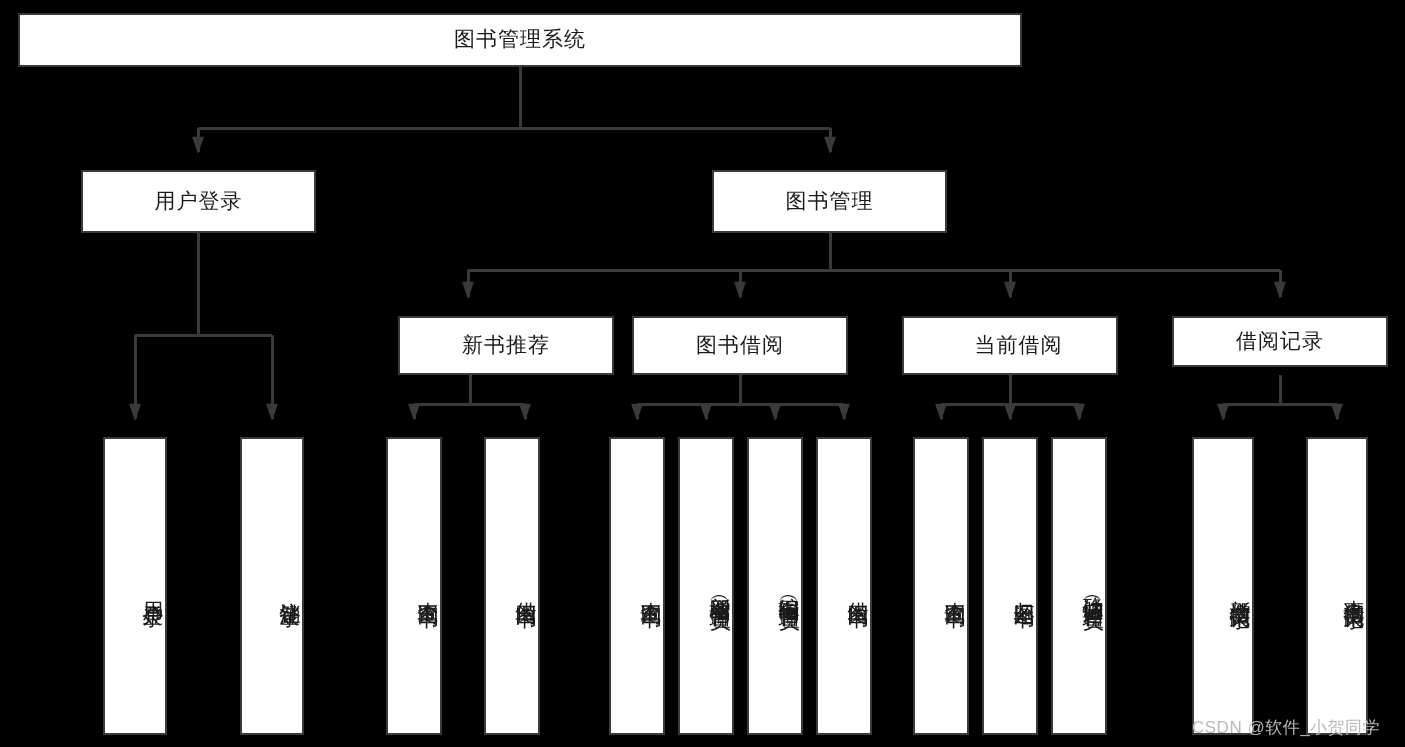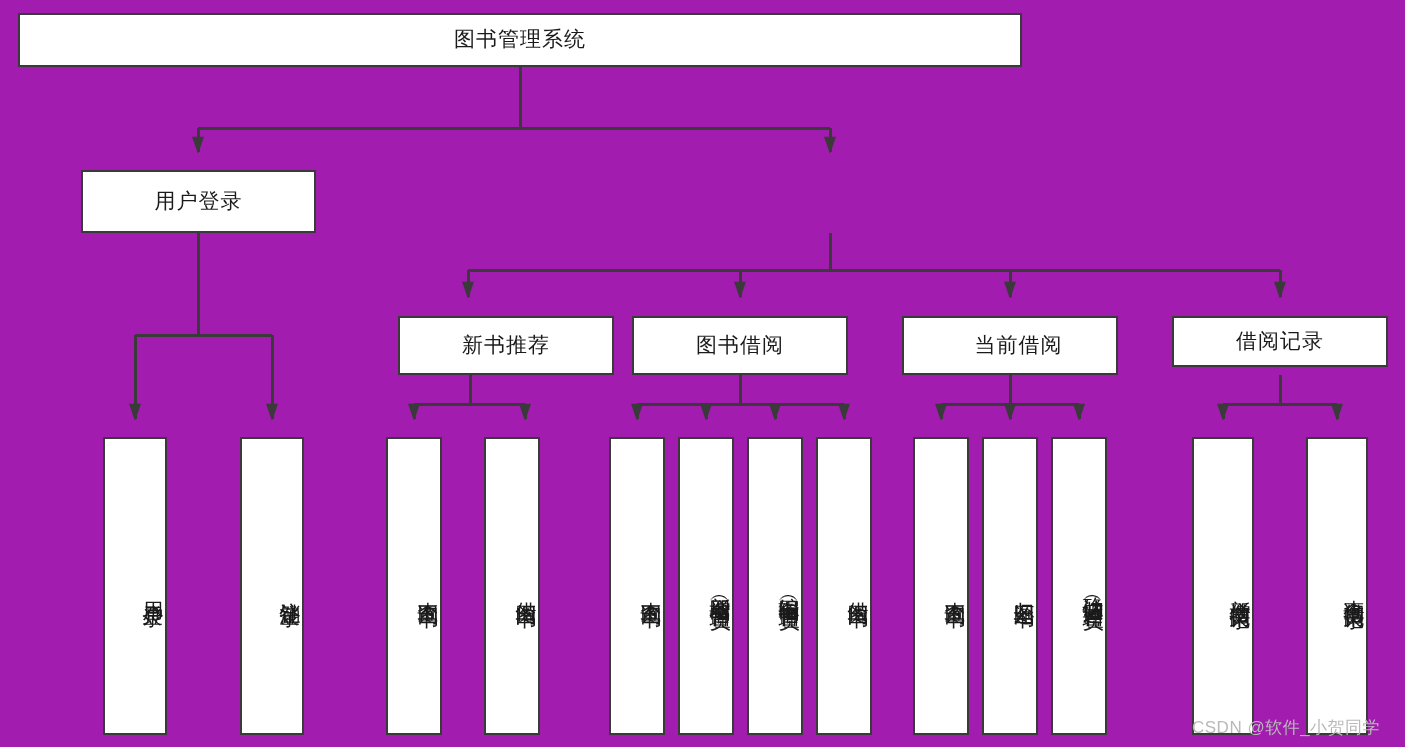--- a/index.html
+++ b/index.html
@@ -7,21 +7,21 @@
     padding: 0;
     background: #ffffff;
   }
   body {
     font-family: "DejaVu Sans", "Liberation Sans", sans-serif;
   }
   #canvas {
     position: relative;
     width: 1405px;
     height: 747px;
-    background: #a21caf;
+    background: #000000;
     overflow: hidden;
   }
   #wires {
     position: absolute;
     left: 0;
     top: 0;
     width: 1405px;
     height: 747px;
   }
   .node {
@@ -123,20 +123,23 @@
     </g>
   </svg>
 
   <div class="node node-h" style="left:18px; top:13px; width:1004px; height:54px;">
     <span>图书管理系统</span>
   </div>
 
   <div class="node node-h" style="left:81px; top:170px; width:235px; height:63px;">
     <span>用户登录</span>
   </div>
+  <div class="node node-h" style="left:712px; top:170px; width:235px; height:63px;">
+    <span>图书管理</span>
+  </div>
 
   <div class="node node-h" style="left:362px; top:316px; width:216px; height:59px;margin-left:36px;">
     <span>新书推荐</span>
   </div>
   <div class="node node-h" style="left:632px; top:316px; width:216px; height:59px;justify-content:center;">
     <span>图书借阅</span>
   </div>
   <div class="node node-h" style="left:902px; top:316px; width:216px; height:59px;padding-left:17px;">
     <span>当前借阅</span>
   </div>

